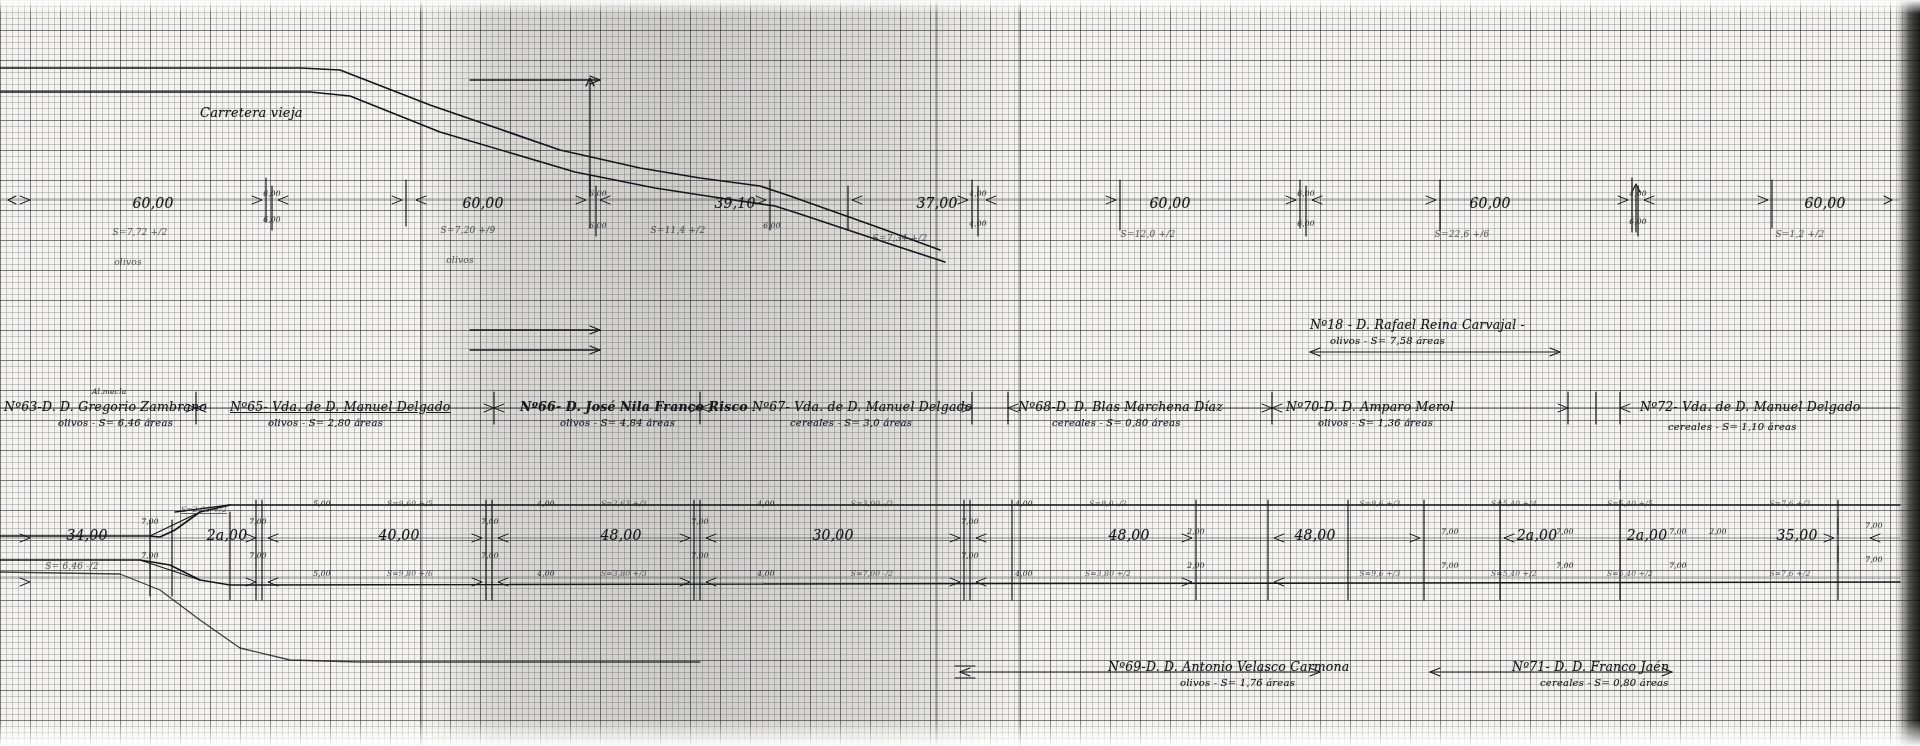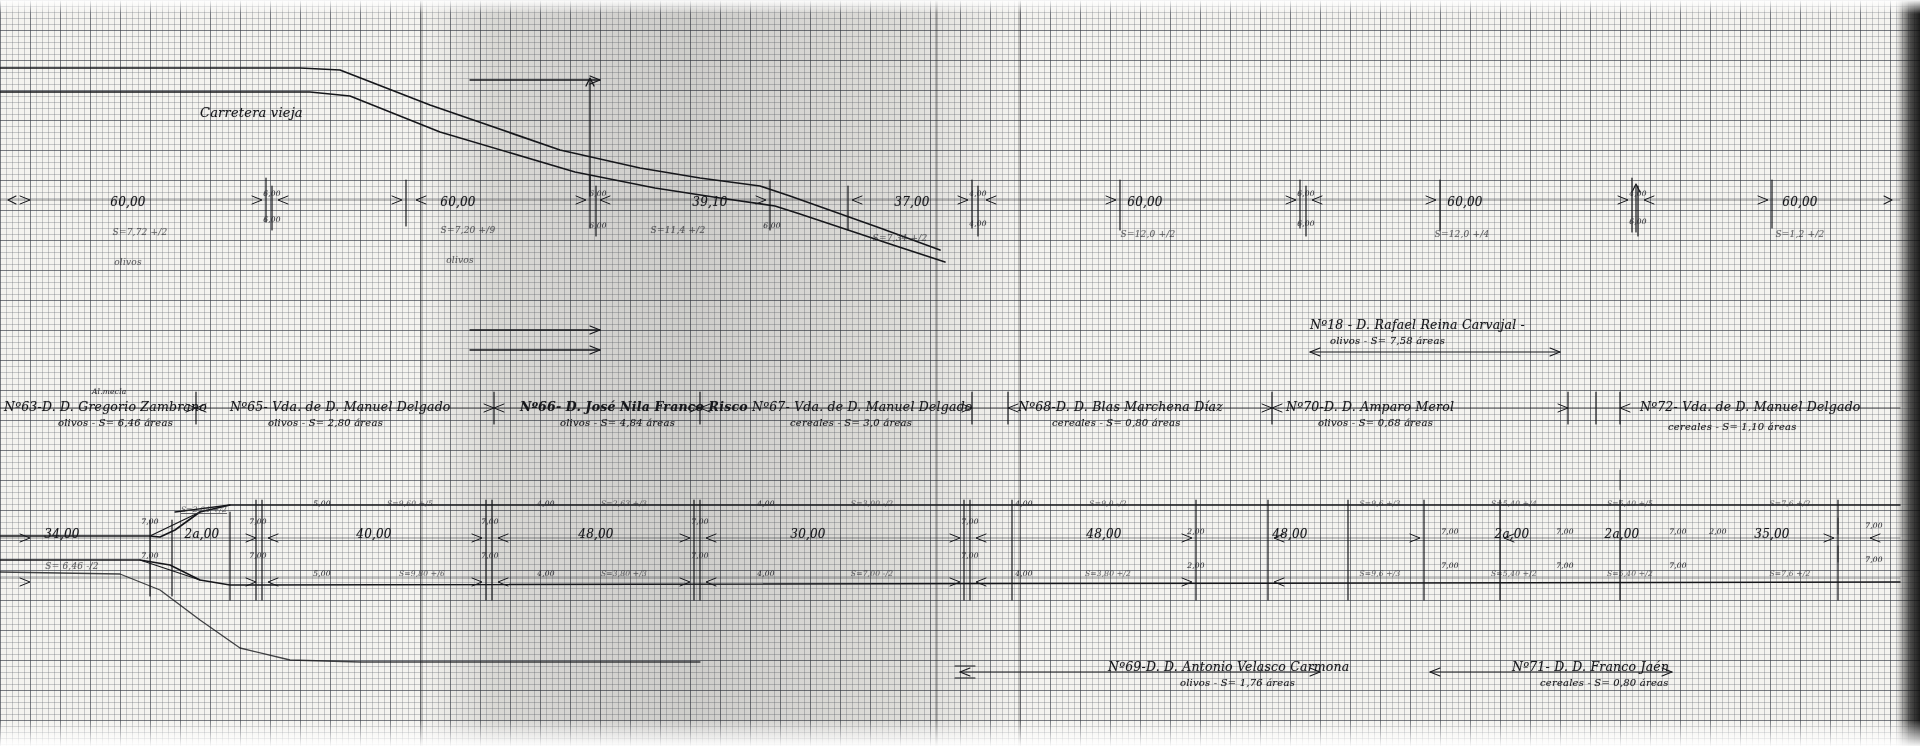--- a/index.html
+++ b/index.html
@@ -106,21 +106,21 @@
     position: absolute;
     color: #16171b;
     font-family: "DejaVu Serif", serif;
     font-style: italic;
     white-space: nowrap;
     line-height: 1.05;
     letter-spacing: 0.2px;
     text-shadow: 0 0 1px rgba(20,20,20,0.35);
   }
   .ann.big   { font-size: 13px; }
-  .ann.med   { font-size: 12px; }
+  .ann.med   { font-size: 14px; margin-left: 25px; }
   .ann.small { font-size: 9px;  color: #2a2b30; }
   .ann.tiny  { font-size: 7.5px; color: #34353b; }
   .ann.faint { opacity: 0.72; }
   .ann.center { transform: translateX(-50%); }
 
   .parcel-title { font-size: 12.5px; }
   .parcel-sub { font-size: 10px; }
 </style>
 </head>
 <body>
@@ -349,41 +349,41 @@
   <div class="ann tiny center" style="left:978px; top:190px;">4,00</div>
   <div class="ann tiny center" style="left:978px; top:220px;">4,00</div>
 
   <div class="ann med center" style="left:1145px; top:196px;">60,00</div>
   <div class="ann small center faint" style="left:1148px; top:230px;">S=12,0 +/2</div>
 
   <div class="ann tiny center" style="left:1306px; top:190px;">6,00</div>
   <div class="ann tiny center" style="left:1306px; top:220px;">6,00</div>
 
   <div class="ann med center" style="left:1465px; top:196px;">60,00</div>
-  <div class="ann small center faint" style="left:1462px; top:230px;">S=12,0 +/4</div>
+  <div class="ann small center faint" style="left:1462px; top:230px;">S=22,6 +/6</div>
 
   <div class="ann tiny center" style="left:1638px; top:190px;">4,00</div>
   <div class="ann tiny center" style="left:1638px; top:218px;">6,00</div>
 
   <div class="ann med center" style="left:1800px; top:196px;">60,00</div>
   <div class="ann small center faint" style="left:1800px; top:230px;">S=1,2 +/2</div>
 
   <div class="ann parcel-title" style="left:1310px; top:318px;">
     <span>Nº18</span>
     <span> - D. </span><span>Rafael Reina Carvajal -</span>
   </div>
   <div class="ann parcel-sub" style="left:1330px; top:336px;">olivos - S= 7,58 áreas</div>
 
   <div class="ann tiny" style="left:92px; top:388px;">Al.mecla</div>
   <div class="ann parcel-title" style="left:4px; top:400px;">
     <span>Nº63</span><span>-D. </span><span>D. Gregorio Zambrano</span>
   </div>
   <div class="ann parcel-sub" style="left:58px; top:418px;">olivos - S= 6,46 áreas</div>
 
-  <div class="ann parcel-title" style="left:230px; top:400px;">
+  <div class="ann parcel-title" style="left:230px; top:400px;text-decoration:underline;">
     <span>Nº65</span><span>- </span><span>Vda. de D. Manuel Delgado</span>
   </div>
   <div class="ann parcel-sub" style="left:268px; top:418px;">olivos - S= 2,80 áreas</div>
 
   <div class="ann parcel-title" style="left:520px; top:400px;font-weight:bold;">
     <span>Nº66</span><span>- </span><span>D. José Nila Franco Risco</span>
   </div>
   <div class="ann parcel-sub" style="left:560px; top:418px;">olivos - S= 4,84 áreas</div>
 
   <div class="ann parcel-title" style="left:752px; top:400px;">
@@ -392,42 +392,42 @@
   <div class="ann parcel-sub" style="left:790px; top:418px;">cereales - S= 3,0 áreas</div>
 
   <div class="ann parcel-title" style="left:1018px; top:400px;">
     <span>Nº68</span><span>-D. </span><span>D. Blas Marchena Díaz</span>
   </div>
   <div class="ann parcel-sub" style="left:1052px; top:418px;">cereales - S= 0,80 áreas</div>
 
   <div class="ann parcel-title" style="left:1286px; top:400px;">
     <span>Nº70</span><span>-D. </span><span>D. Amparo Merol</span>
   </div>
-  <div class="ann parcel-sub" style="left:1318px; top:418px;">olivos - S= 0,68 áreas</div>
+  <div class="ann parcel-sub" style="left:1318px; top:418px;">olivos - S= 1,36 áreas</div>
 
   <div class="ann parcel-title" style="left:1640px; top:400px;">
     <span>Nº72</span><span>- </span><span>Vda. de D. Manuel Delgado</span>
   </div>
   <div class="ann parcel-sub" style="left:1668px; top:422px;">cereales - S= 1,10 áreas</div>
 
   <div class="ann med center" style="left:62px; top:528px;">34,00</div>
   <div class="ann small center faint" style="left:72px; top:562px;">S= 6,46 -/2</div>
 
   <div class="ann tiny center" style="left:150px; top:518px;">7,00</div>
   <div class="ann tiny center" style="left:150px; top:552px;">7,00</div>
 
   <div class="ann med center" style="left:202px; top:528px;">2a,00</div>
   <div class="ann tiny center faint" style="left:204px; top:506px;text-decoration:underline;">S=2,04 +/2</div>
 
   <div class="ann tiny center" style="left:258px; top:518px;">7,00</div>
   <div class="ann tiny center" style="left:258px; top:552px;">7,00</div>
 
   <div class="ann med center" style="left:374px; top:528px;">40,00</div>
   <div class="ann tiny center faint" style="left:410px; top:500px;">S=9,60 +/5</div>
-  <div class="ann tiny center faint" style="left:410px; top:570px;margin-left:12px;">S=9,80 +/6</div>
+  <div class="ann tiny center faint" style="left:410px; top:570px;">S=9,80 +/6</div>
   <div class="ann tiny center" style="left:322px; top:500px;">5,00</div>
   <div class="ann tiny center" style="left:322px; top:570px;">5,00</div>
 
   <div class="ann tiny center" style="left:490px; top:518px;">7,00</div>
   <div class="ann tiny center" style="left:490px; top:552px;">7,00</div>
 
   <div class="ann med center" style="left:596px; top:528px;">48,00</div>
   <div class="ann tiny center faint" style="left:624px; top:500px;">S=2,63 +/3</div>
   <div class="ann tiny center faint" style="left:624px; top:570px;">S=3,80 +/3</div>
   <div class="ann tiny center" style="left:546px; top:500px;">4,00</div>

